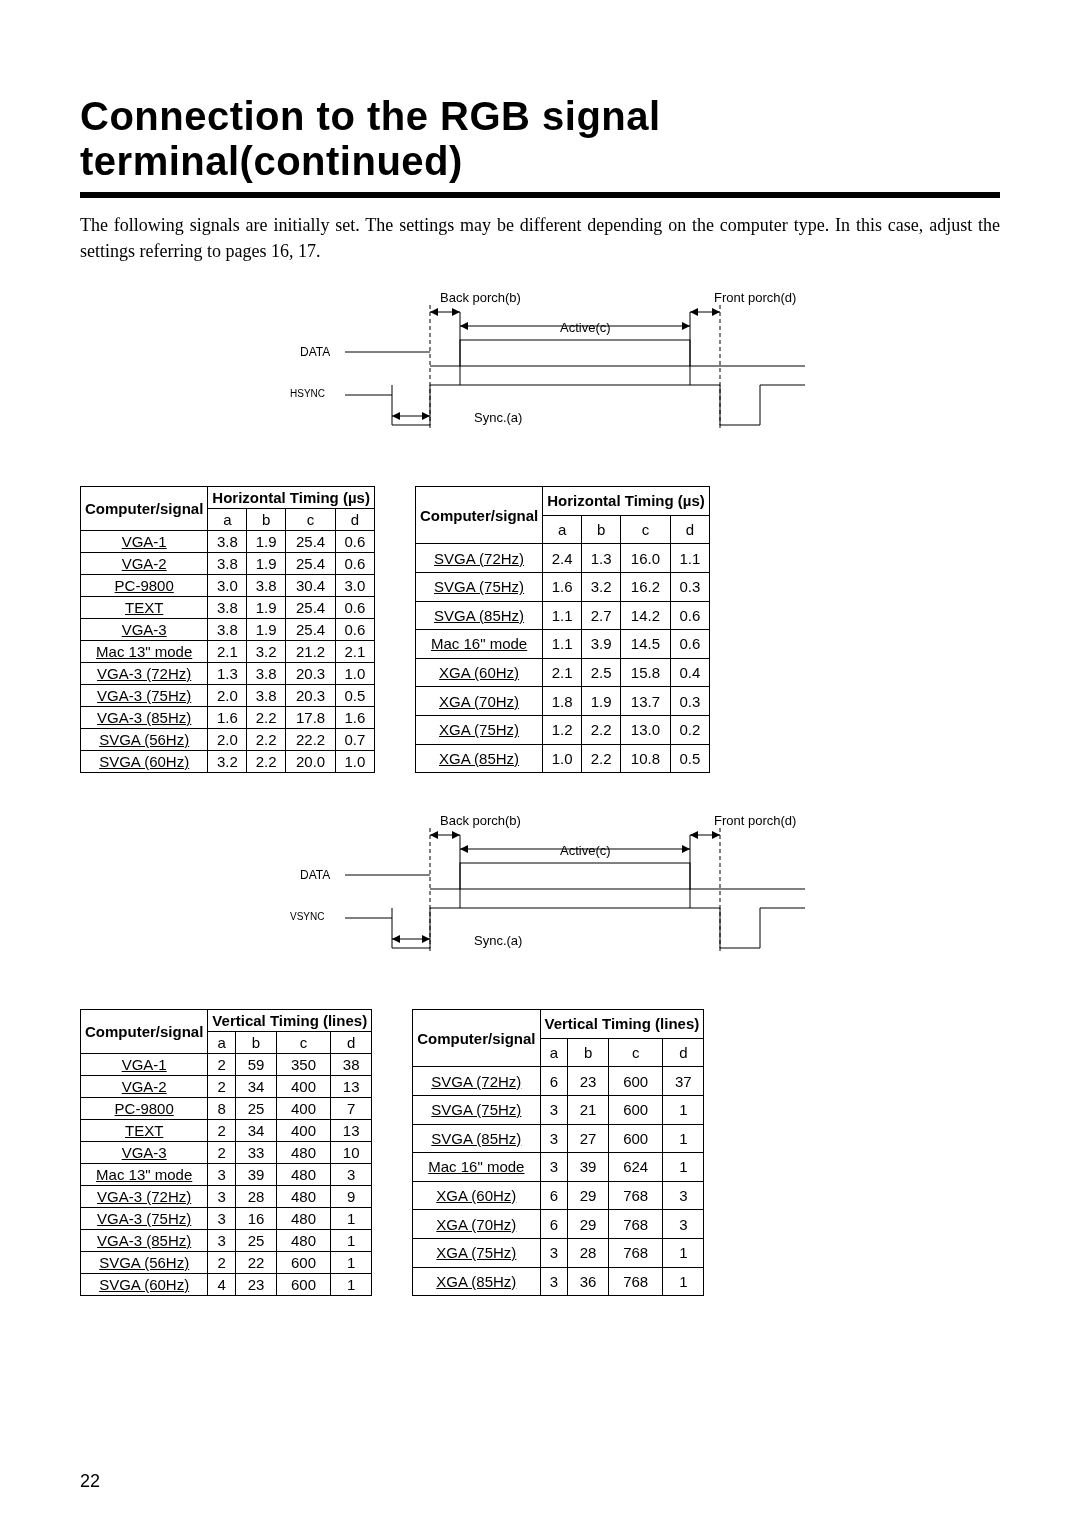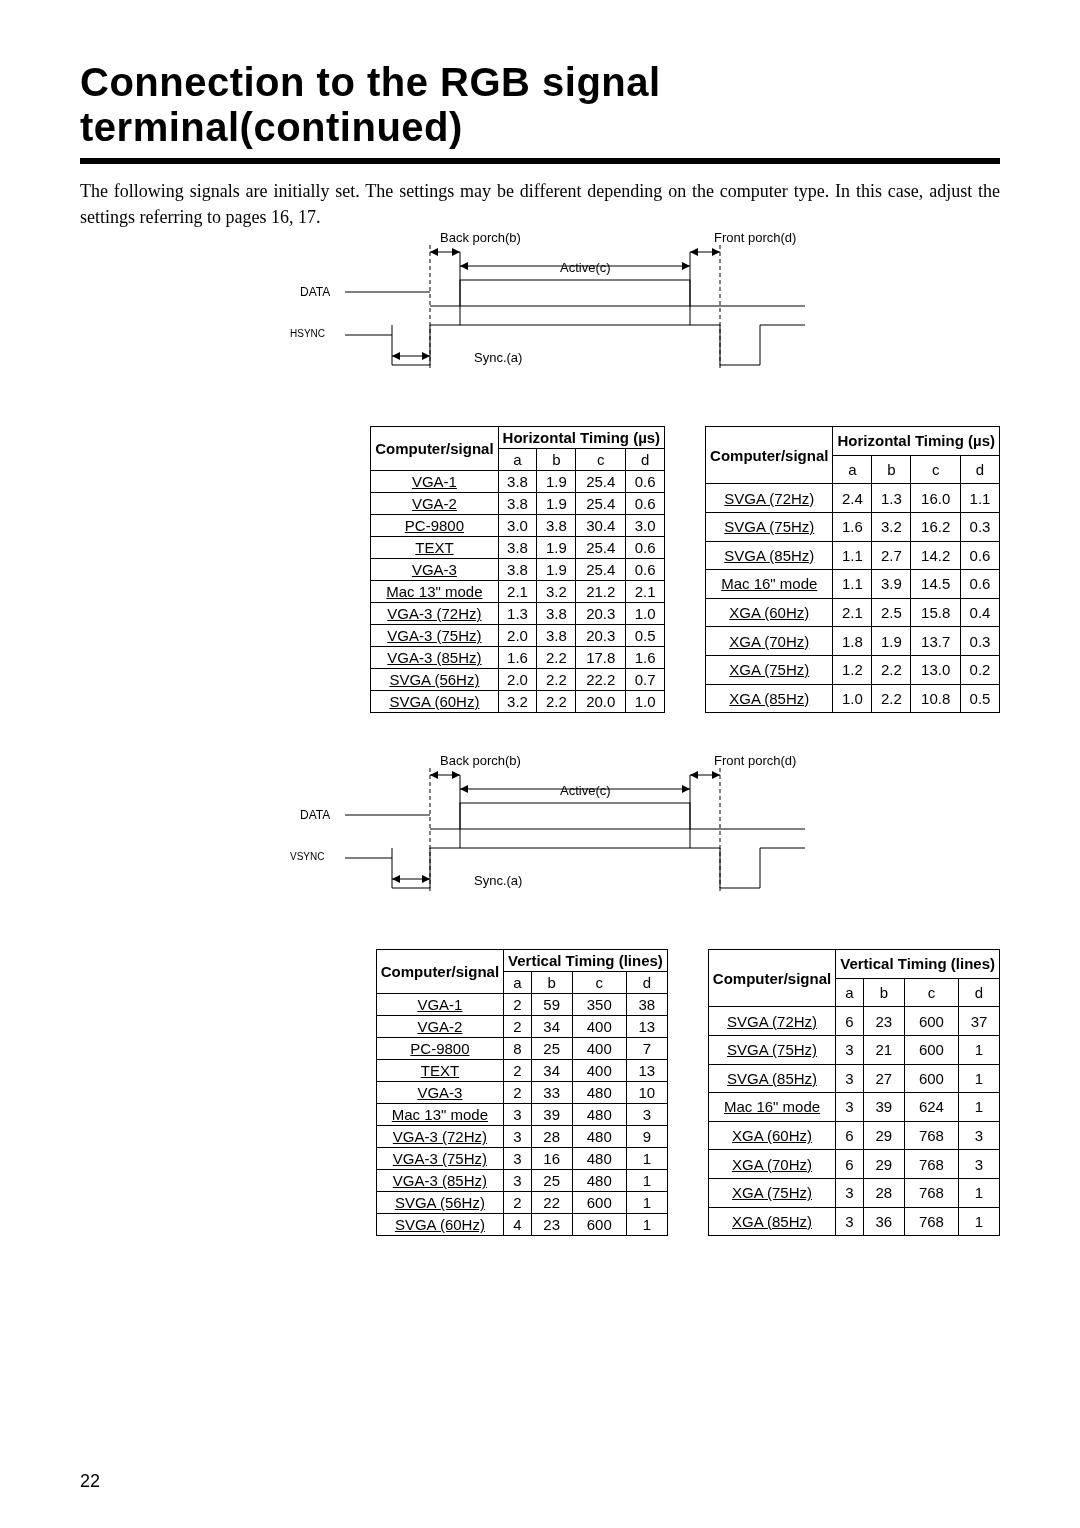--- a/index.html
+++ b/index.html
@@ -1,34 +1,34 @@
 <!DOCTYPE html>
 <html><head>
 <meta charset="utf-8">
 <style>
   html,body { margin:0; padding:0; background:#fff; color:#000; font-family:Arial,Helvetica,sans-serif; }
-  .page { width:1080px; height:1528px; box-sizing:border-box; padding:60px 80px 40px 80px; position:relative; }
+  .page { width:1080px; height:1528px; box-sizing:border-box; padding:94px 80px 40px 80px; position:relative; }
   .title { font-size:40px; font-weight:bold; letter-spacing:0.5px; }
   .hr   { height:6px; background:#000; margin:8px 0 14px 0; }
   .sect { font-size:22px; font-weight:bold; margin:0 0 8px 0; }
-  .desc { font-size:18px; line-height:1.45; font-family:"Times New Roman",serif; text-align:justify; }
+  .desc { font-size:18px; line-height:1.45; font-family:"Times New Roman",serif; text-align:justify; margin-bottom:26px; }
 
   
   .timing { position:relative; width:760px; height:170px; margin:0 auto 26px auto; font-size:13px; }
   .timing .lbl-bp { position:absolute; top:0; left:280px; }
   .timing .lbl-fp { position:absolute; top:0; left:554px; }
   .timing .lbl-ac { position:absolute; top:30px; left:400px; }
   .timing .lbl-sy { position:absolute; top:120px; left:290px;margin-left:24px; }
   .timing .lbl-data { position:absolute; top:55px; left:140px; font-size:12px; }
   .timing .lbl-sync { position:absolute; top:98px; left:130px; font-size:10px; }
 
   .timing svg { position:absolute; top:0; left:0; }
 
   
-  .tables { display:flex; gap:40px; justify-content:flex-end; margin-bottom:40px; }
+  .tables { display:flex; gap:40px; justify-content:flex-start; margin-bottom:40px; }
   table { border-collapse:collapse; font-size:15px; }
   th,td { border:1px solid #000; padding:2px 4px; text-align:center; }
   th { font-weight:bold; }
   td.name { text-align:center; white-space:nowrap; padding:2px 6px;text-decoration:underline; }
   .colhead td { font-weight:normal; }
   .sighead { font-weight:bold; }
 
   .pageno { position:absolute; bottom:36px; left:80px; font-size:18px; }
 </style>
 </head>

